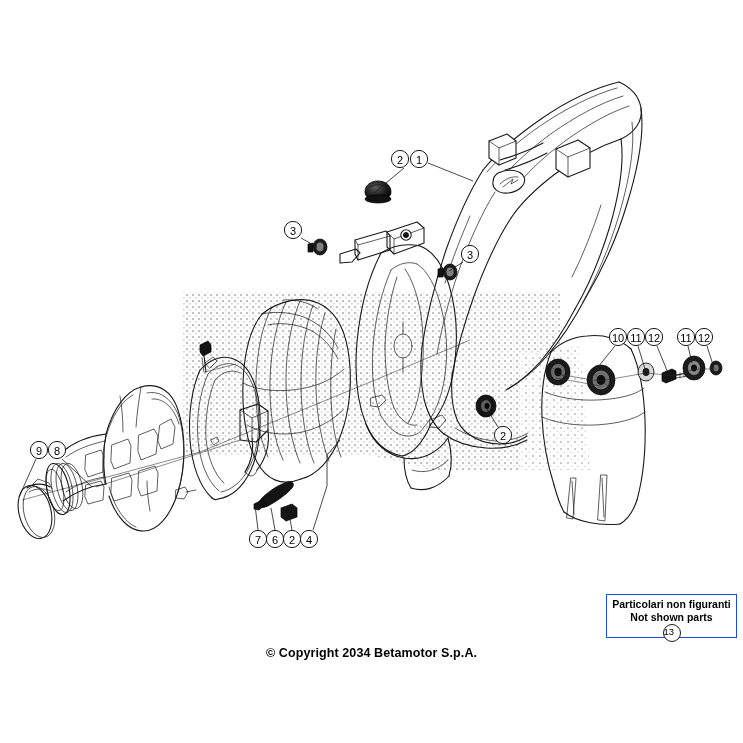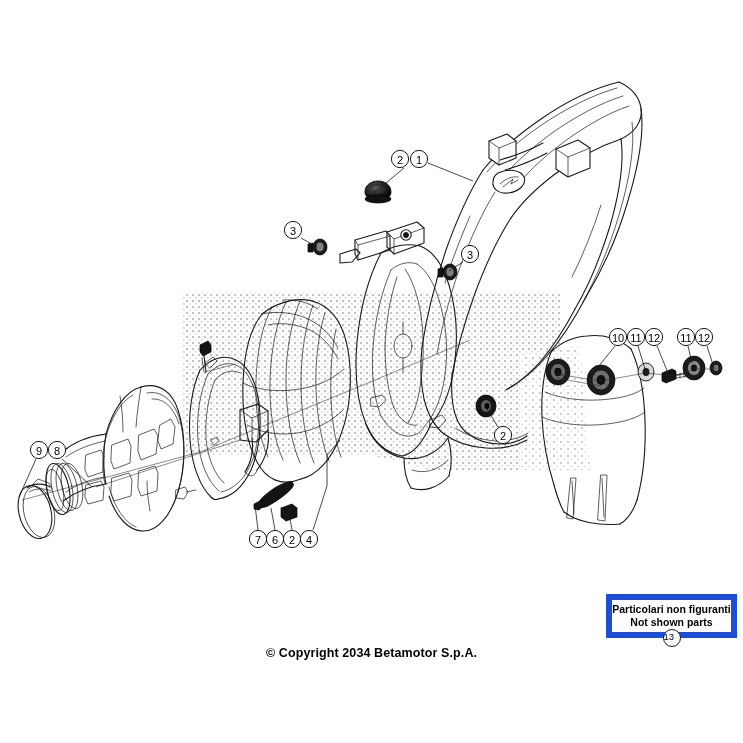--- a/index.html
+++ b/index.html
@@ -58,21 +58,21 @@
     white-space: nowrap;
   }
 
   
   #not-shown-box {
     position: absolute;
     left: 606px;
     top: 594px;
     width: 131px;
     height: 44px;
-    border: 6px solid #1d4ed8;
+    border: 1px solid #1d4ed8;
     background: #ffffff;
     box-sizing: border-box;
     text-align: center;
     padding-top: 3px;
   }
   #not-shown-box .nsline {
     font-size: 10.5px;
     font-weight: bold;
     line-height: 12.5px;
     color: #000000;

